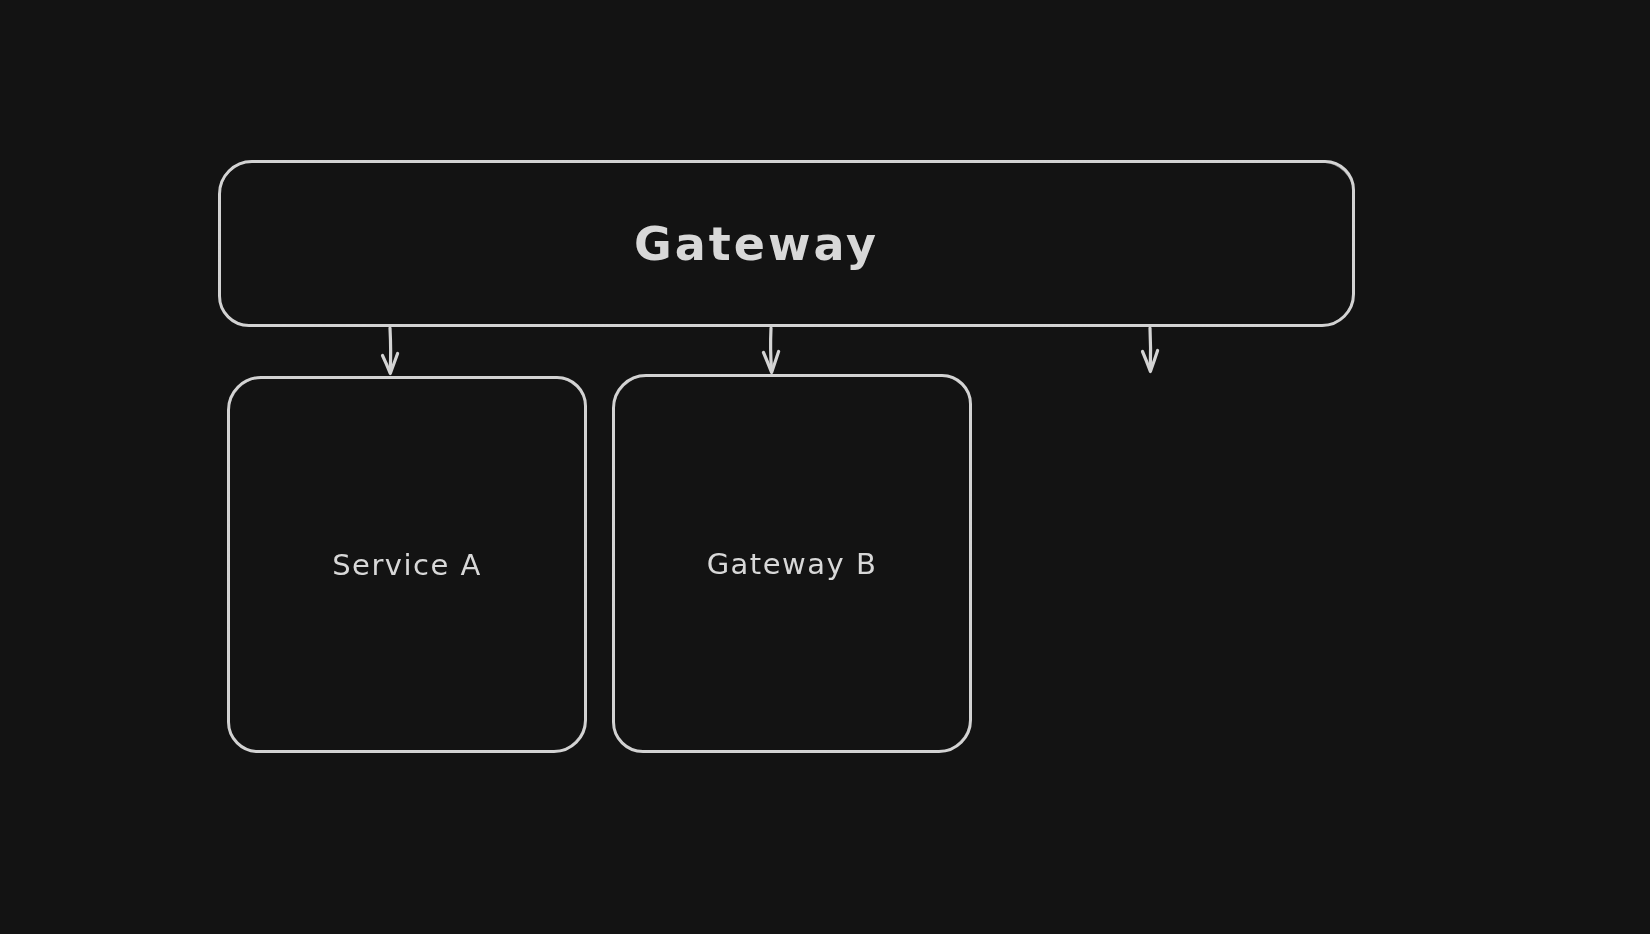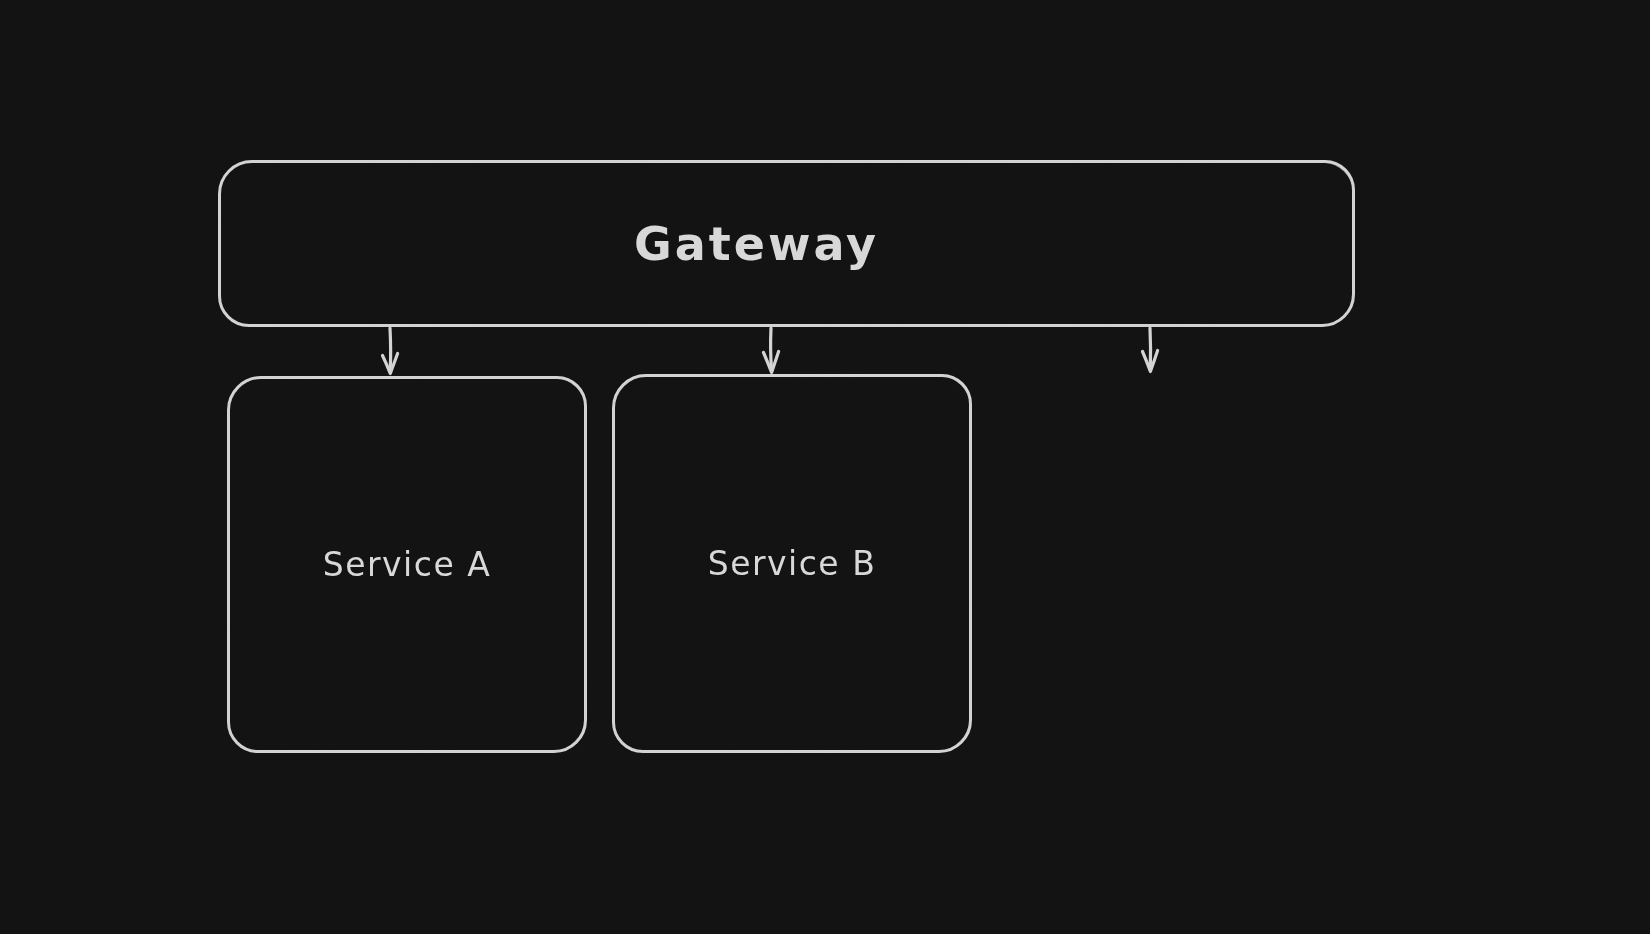--- a/index.html
+++ b/index.html
@@ -46,21 +46,21 @@
     letter-spacing:1.5px;
   }
   .gateway-label{
     font-size:46px;
     font-weight:700;
     letter-spacing:3px;
     
     transform:translateX(-30px);
   }
   .service-label{
-    font-size:33px;
+    font-size:29px;
     font-weight:400;
   }
 
   svg.edges{
     position:absolute;inset:0;width:1650px;height:934px;
     pointer-events:none;
   }
   svg.edges path{
     stroke:var(--stroke);
     stroke-width:3.2;
@@ -91,17 +91,17 @@
       <path d="M1150 328 Q1151 349 1150.3 368"></path>
       <path d="M1142.5 351.5 Q1147 362 1150.4 371.5 Q1154.5 360 1157.6 350.5"></path>
     </g>
   </svg>
 
   <div class="node node-service-a">
     <span class="node-label service-label">Service A</span>
   </div>
 
   <div class="node node-service-b">
-    <span class="node-label service-label">Service B</span>
+    <span class="node-label service-label">Gateway B</span>
   </div>
 
 
 </div>
 
 </body></html>

